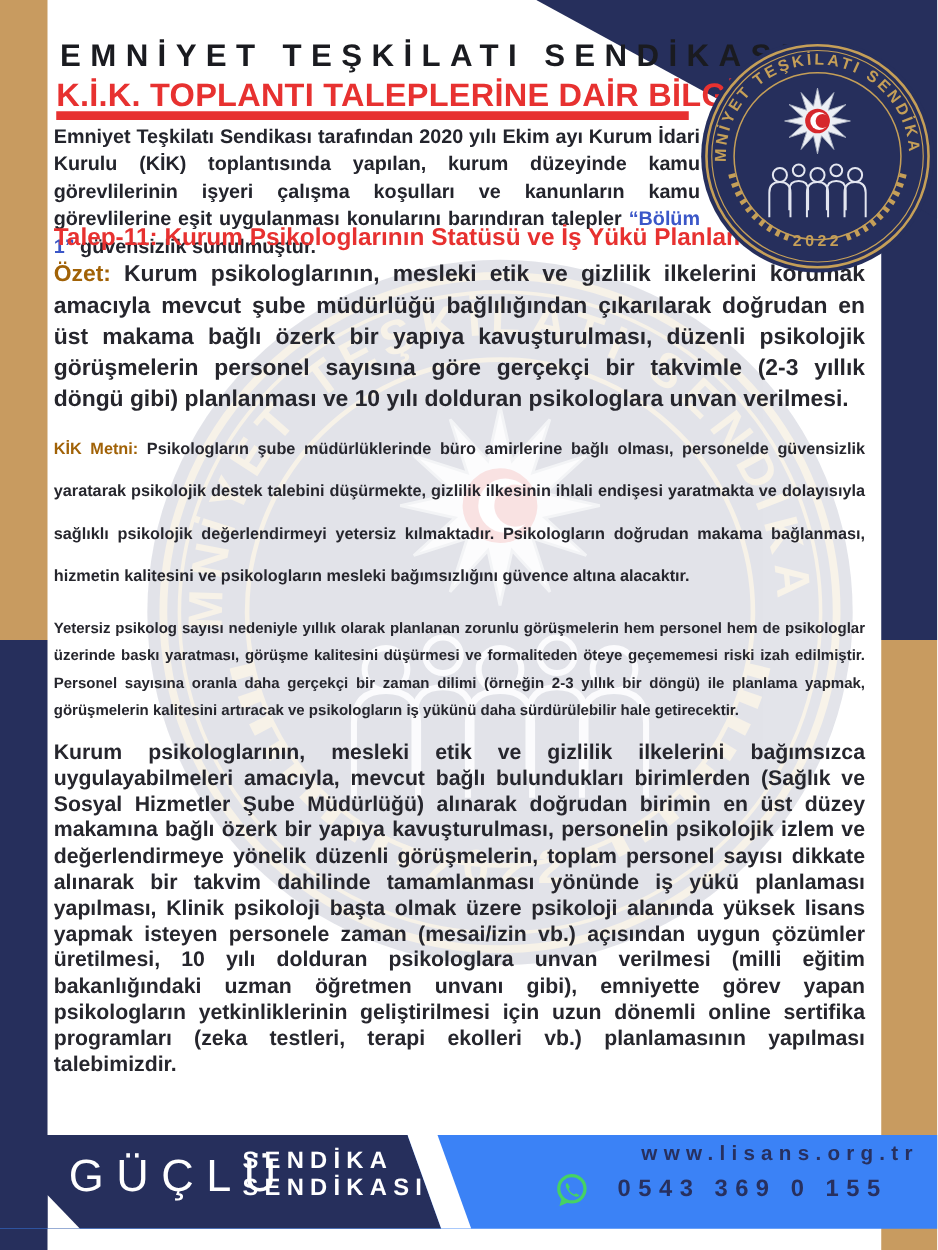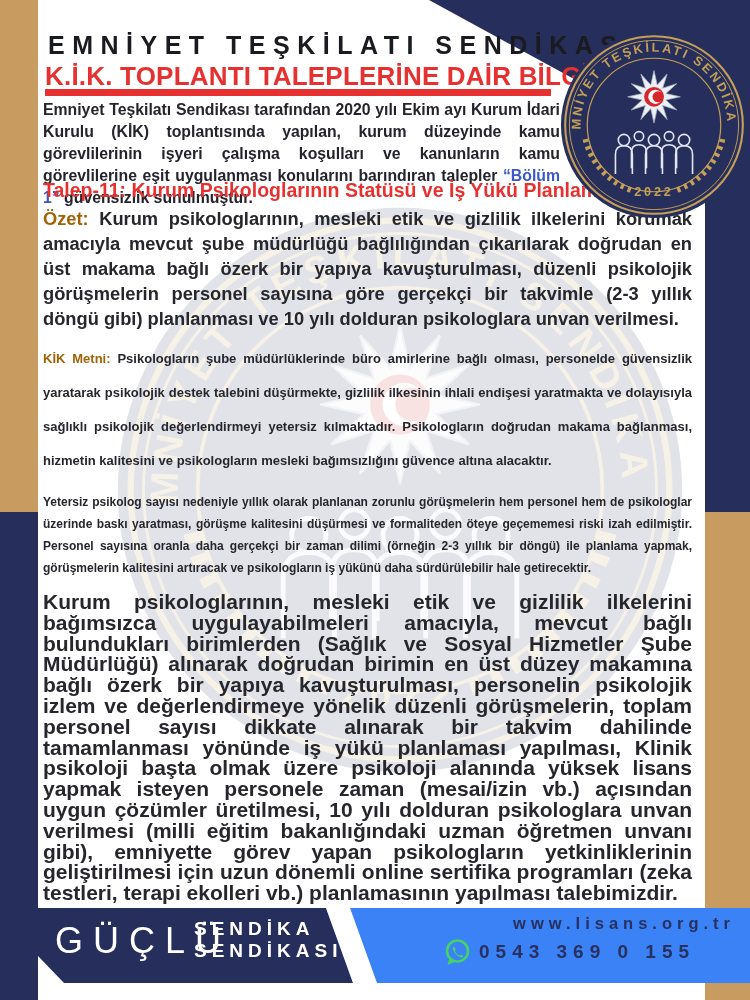--- a/index.html
+++ b/index.html
@@ -28,39 +28,39 @@
     font-weight:700;color:#23242c;text-align:justify;}
   .intro .hl{color:#3b57c8;}
   .talep{position:absolute;left:43px;top:179px;font-size:19.5px;font-weight:800;
     color:#e73130;white-space:nowrap;}
   
   .bodycol{position:absolute;left:43px;top:206px;width:649px;color:#26262d;}
   .bodycol p{margin:0;text-align:justify;font-weight:700;}
   .p-ozet{font-size:18.3px;line-height:25px;}
   .p-kik{font-size:13px;line-height:34px;margin-top:11px !important;}
   .p-three{font-size:12px;line-height:22px;margin-top:13px !important;}
-  .p-four{font-size:21px;line-height:20.8px;margin-top:13px !important;}
+  .p-four{font-size:17px;line-height:20.8px;margin-top:13px !important;}
   .lbl{color:#a16207;}
   
   .logo{position:absolute;left:560px;top:31px;width:188px;height:188px;}
   
   .footer{position:absolute;left:0;top:908px;width:750px;height:75px;background:#3b82f6;}
   .f-navy{position:absolute;inset:0;background:#262f5c;
     clip-path:polygon(0 0,326px 0,353px 75px,0 75px);}
   .f-slash{position:absolute;inset:0;background:#ffffff;
     clip-path:polygon(326px 0,350px 0,377px 75px,353px 75px);}
   .f-notch{position:absolute;inset:0;background:#ffffff;
     clip-path:polygon(38px 48px,64px 75px,38px 75px);}
   .f-thin{position:absolute;left:55px;top:12px;font-size:36px;font-weight:200;
     letter-spacing:10px;color:#ffffff;white-space:nowrap;}
   .f-bold{position:absolute;left:194px;top:10px;color:#ffffff;font-weight:700;
     font-size:19px;letter-spacing:5px;line-height:22px;white-space:nowrap;}
   .f-site{position:absolute;left:440px;top:6px;width:295px;text-align:right;
     font-size:16.5px;font-weight:800;letter-spacing:5px;color:#27305f;white-space:nowrap;}
-  .f-phone-row{position:absolute;left:441px;top:28px;display:flex;align-items:center;gap:6px;}
+  .f-phone-row{position:absolute;left:441px;top:28px;display:flex;align-items:center;gap:21px;}
   .f-phone{font-size:19px;font-weight:800;letter-spacing:6px;color:#27305f;white-space:nowrap;}
   .wa{width:32px;height:32px;}
 </style>
 </head>
 <body>
 
 <svg width="0" height="0" style="position:absolute" aria-hidden="true">
   <defs>
     <g id="badge">
       <circle cx="100" cy="100" r="99" fill="#262f5c"></circle>

